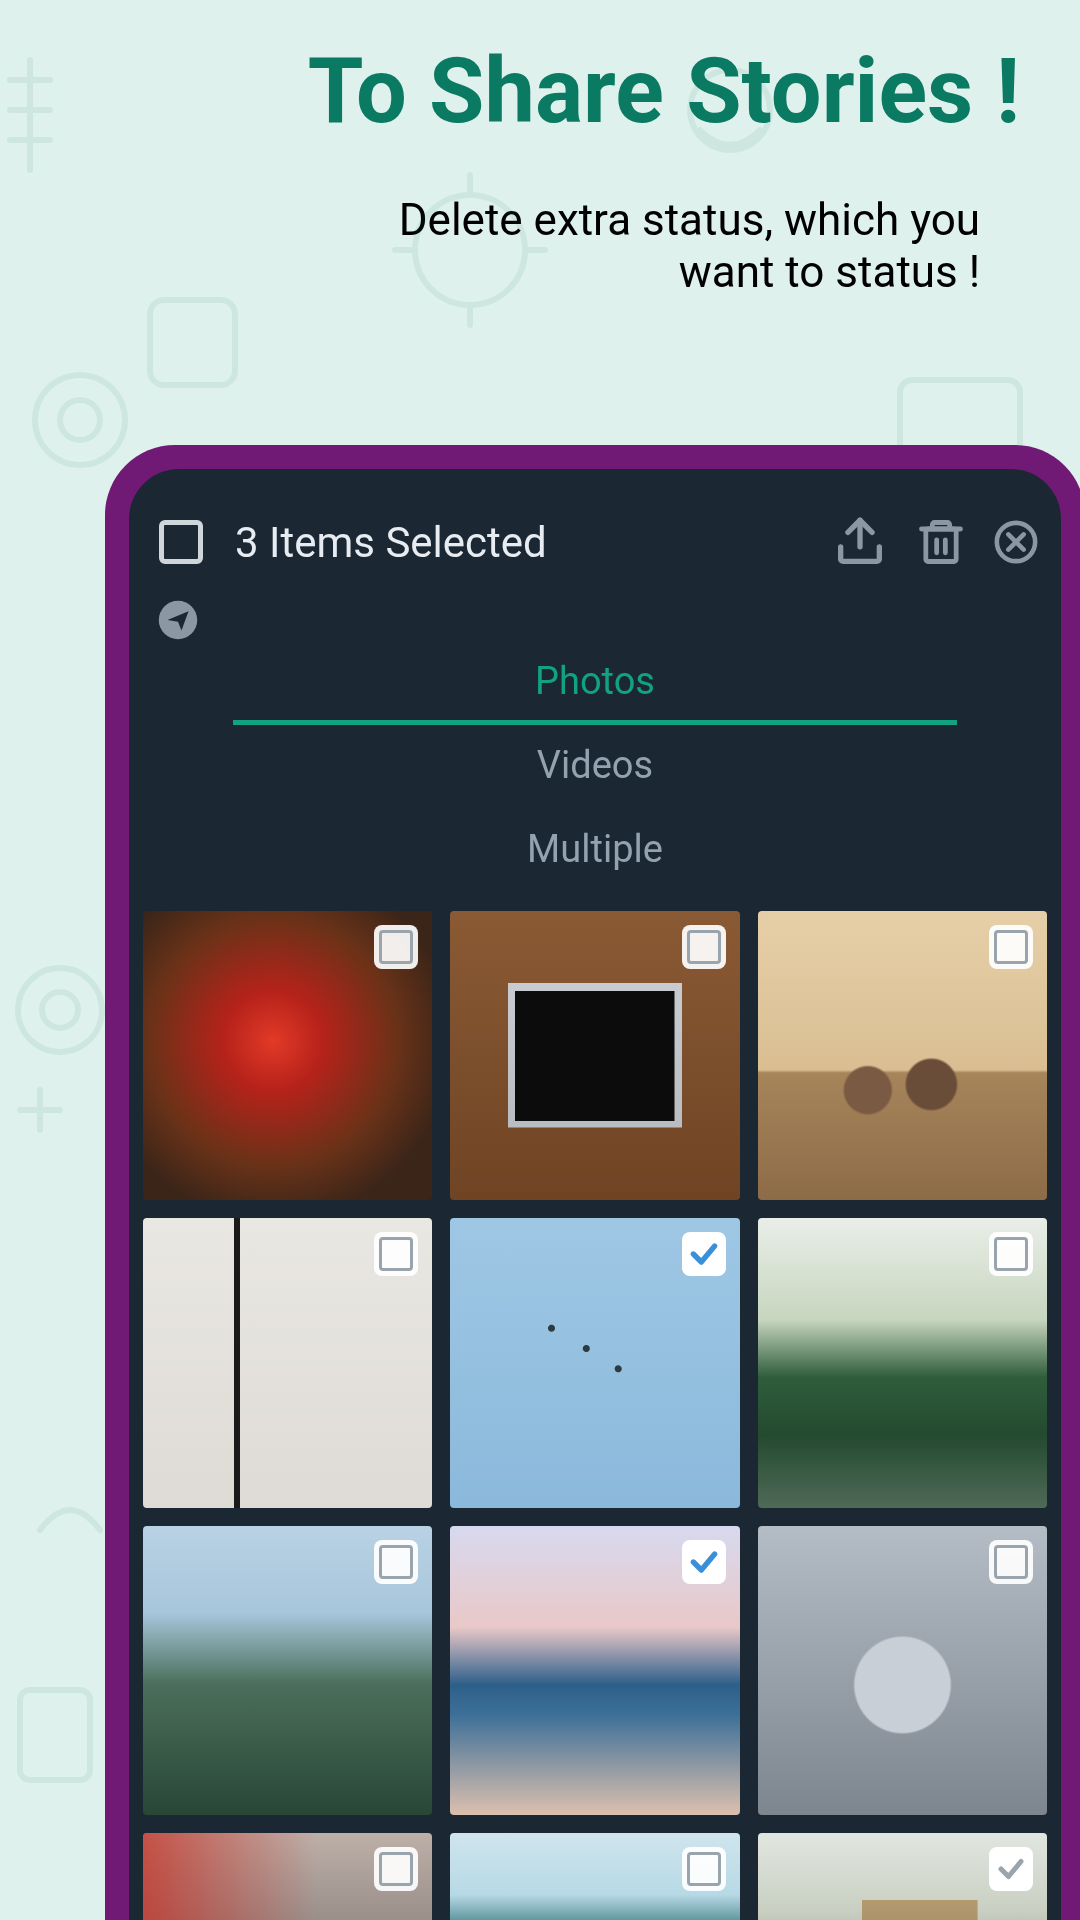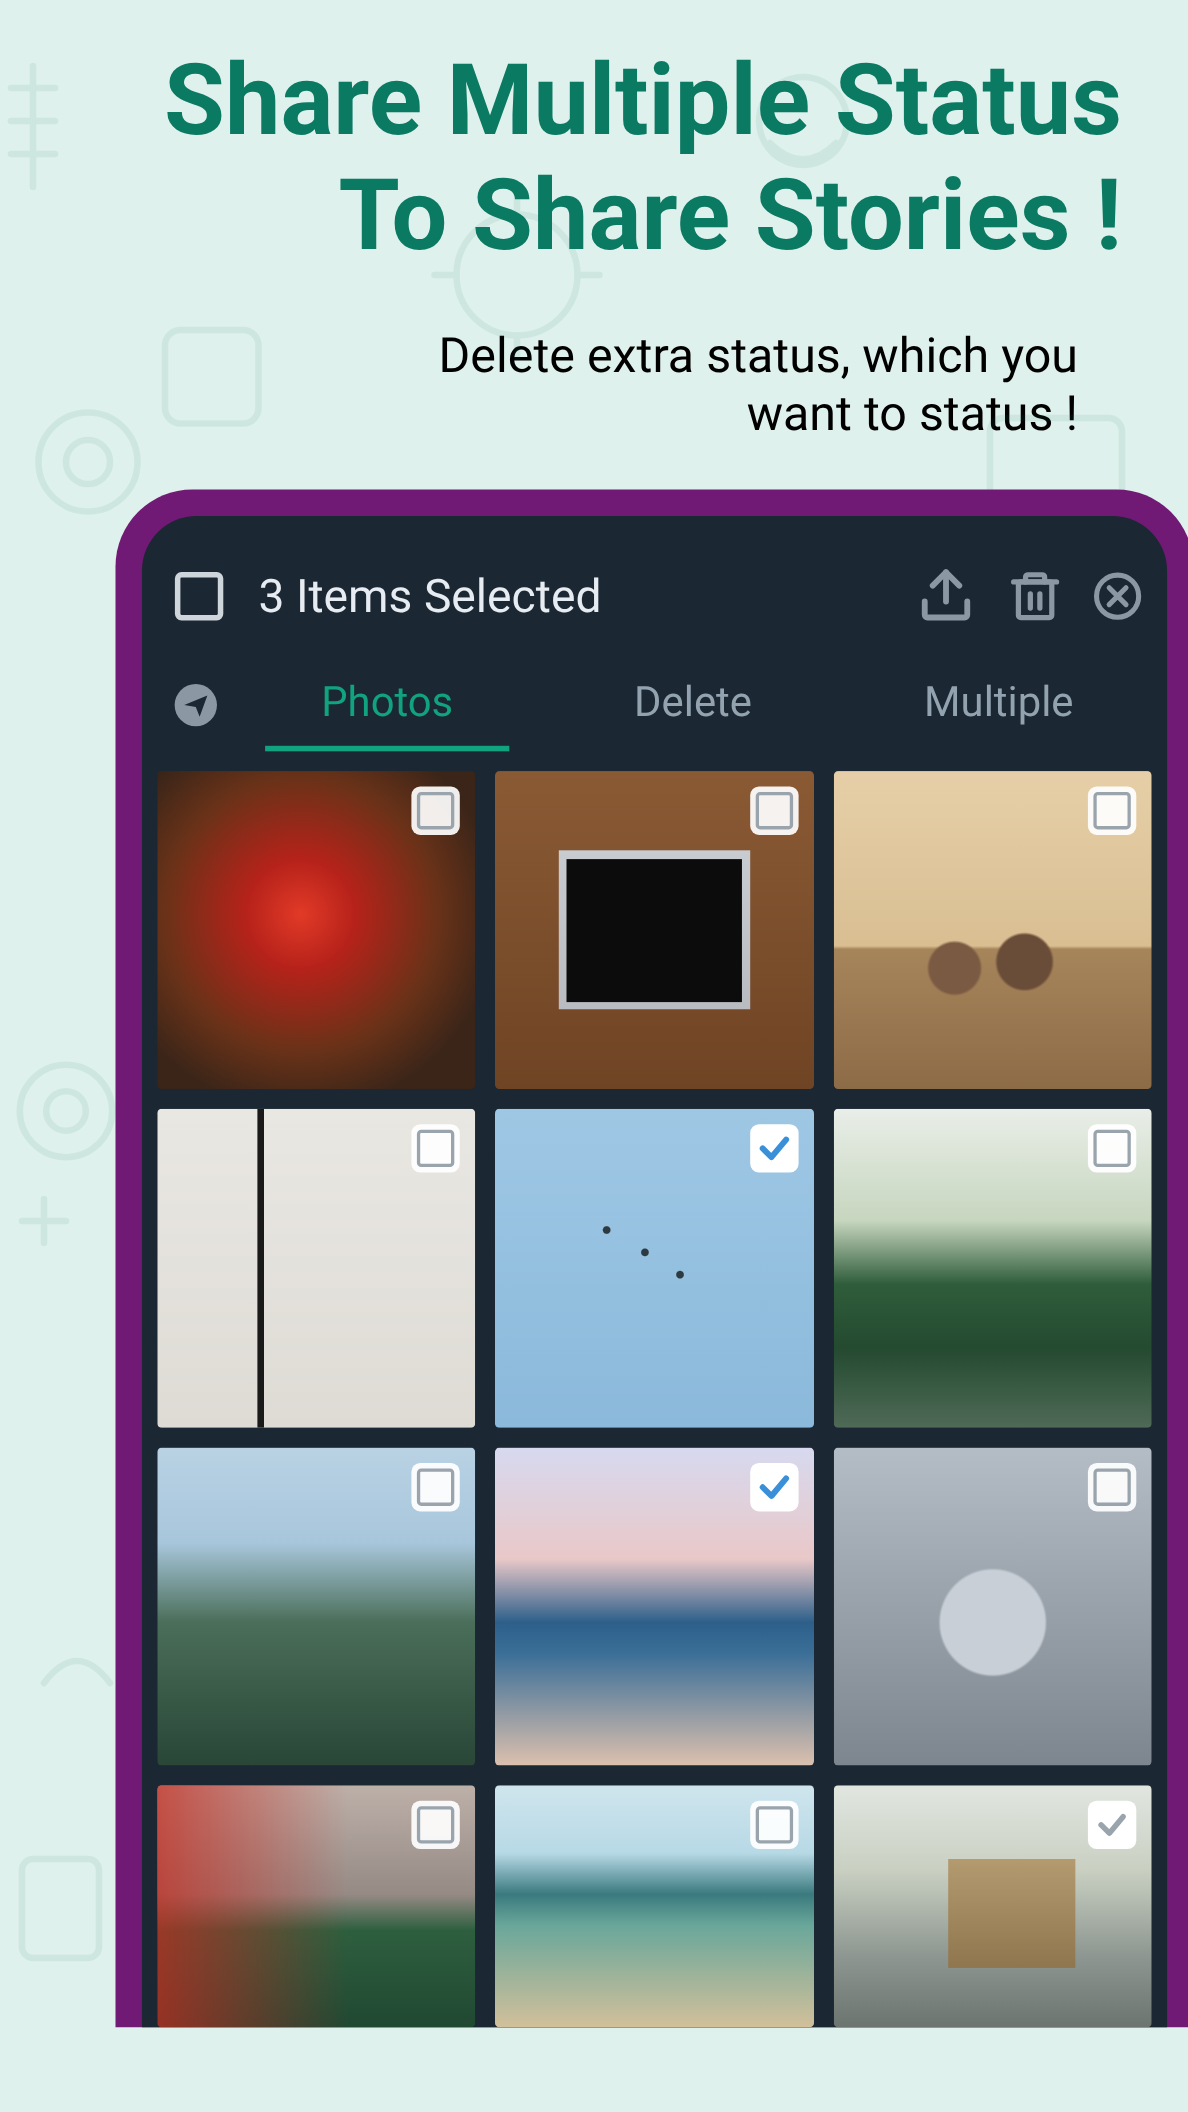--- a/index.html
+++ b/index.html
@@ -78,20 +78,21 @@
       color: #8b98a3;
       flex-shrink: 0;
       display: flex;
       align-items: center;
       justify-content: center;
     }
     .tabs {
       display: flex;
       padding: 0 14px;
       gap: 0;
+      flex-direction: column;
     }
     .tab-send {
       width: 70px;
       display: flex;
       justify-content: center;
       align-items: center;
     }
     .tab {
       flex: 1;
       text-align: center;
@@ -216,21 +217,20 @@
     <path d="M20 1110 h40 M40 1090 v40"></path>
     <rect x="990" y="1110" width="70" height="100" rx="10"></rect>
     <circle cx="990" cy="1380" r="48"></circle>
     <path d="M40 1530 q30 -40 60 0"></path>
     <rect x="20" y="1690" width="70" height="90" rx="10"></rect>
     <circle cx="1020" cy="1690" r="38"></circle>
   </g>
 </svg>
 
 <div class="headline">
-  <div>Share Multiple Status</div>
   <div>To Share Stories !</div>
 </div>
 
 <div class="subhead">
   <div>Delete extra status, which you</div>
   <div>want to status !</div>
 </div>
 
 <div class="phone-wrap">
   <div class="phone">
@@ -263,21 +263,21 @@
       </div>
 
       <div class="tabs">
         <div class="tab-send">
           <svg width="42" height="42" viewBox="0 0 24 24">
             <circle cx="12" cy="12" r="11" fill="#8b98a3"></circle>
             <path d="M6 12 L18 7 L14 18 L12 13 Z" fill="#1b2732"></path>
           </svg>
         </div>
         <div class="tab active">Photos</div>
-        <div class="tab">Delete</div>
+        <div class="tab">Videos</div>
         <div class="tab">Multiple</div>
       </div>
 
       <div class="grid">
         <div class="tile t0">
             <div class="tile-img"></div>
             <div class="tile-check unchecked"></div>
           </div>
         <div class="tile t1">
             <div class="tile-img"></div>

